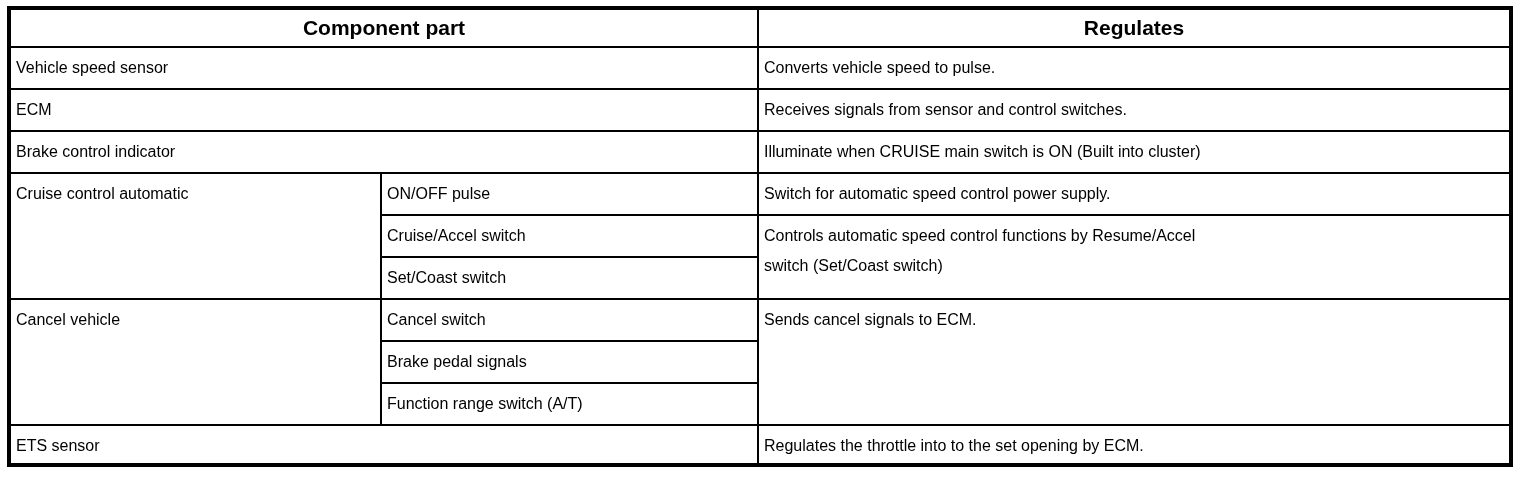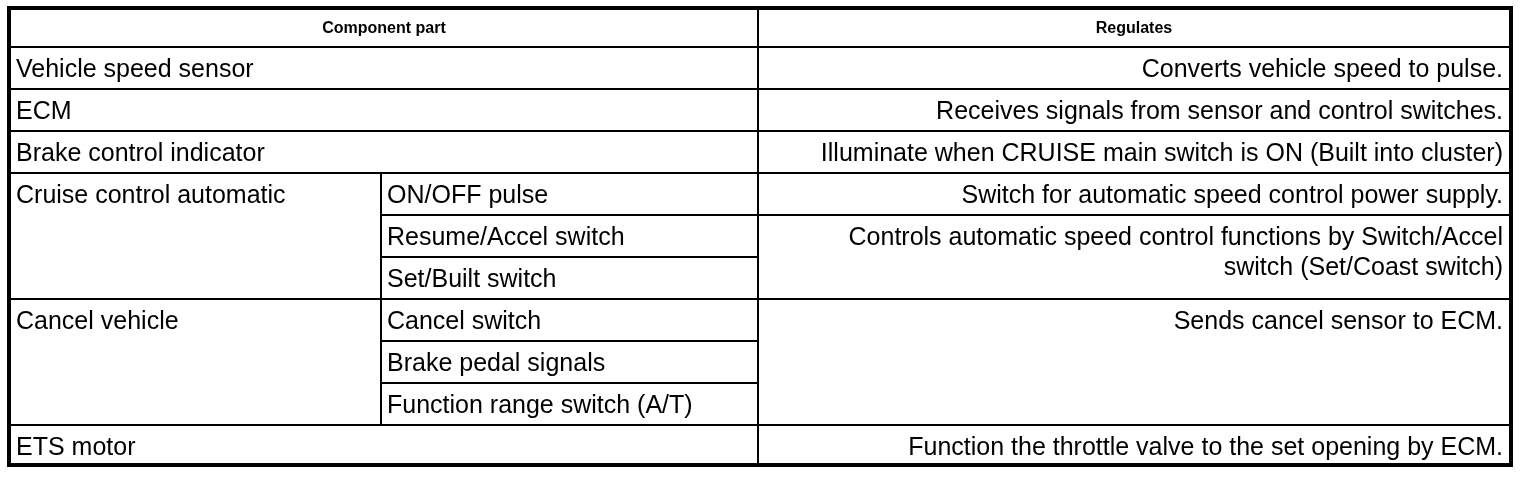--- a/index.html
+++ b/index.html
@@ -25,34 +25,34 @@
     border: 4px solid #000000;
   }
   col.c1 { width: 372px; }
   col.c2 { width: 377px; }
   col.c3 { width: auto; }
   table.spec-table th,
   table.spec-table td {
     border: 2px solid #000000;
     vertical-align: top;
     padding: 5px 6px 2px 5px;
-    font-size: 25px;
+    font-size: 16px;
     line-height: 30px;
     overflow: hidden;
   }
   table.spec-table th {
     font-weight: bold;
-    font-size: 16px;
+    font-size: 21px;
     text-align: center;
     padding: 3px 0 2px 0;
   }
   tr.header-row { height: 39px; }
   tr.body-row   { height: 42px; }
   tr.last-row   { height: 40px; }
-  td.fn { white-space: pre-line; text-align: right; }
+  td.fn { white-space: pre-line; }
 </style>
 </head>
 <body>
 
 <div class="table-wrap">
   <table class="spec-table">
     <colgroup>
       <col class="c1">
       <col class="c2">
       <col class="c3">
@@ -75,37 +75,37 @@
       <tr class="body-row">
         <td colspan="2">Brake control indicator</td>
         <td class="fn">Illuminate when CRUISE main switch is ON (Built into cluster)</td>
       </tr>
       <tr class="body-row">
         <td rowspan="3">Cruise control automatic</td>
         <td>ON/OFF pulse</td>
         <td class="fn">Switch for automatic speed control power supply.</td>
       </tr>
       <tr class="body-row">
-        <td>Resume/Accel switch</td>
-        <td class="fn" rowspan="2">Controls automatic speed control functions by Switch/Accel
+        <td>Cruise/Accel switch</td>
+        <td class="fn" rowspan="2">Controls automatic speed control functions by Resume/Accel
 switch (Set/Coast switch)</td>
       </tr>
       <tr class="body-row">
-        <td>Set/Built switch</td>
+        <td>Set/Coast switch</td>
       </tr>
       <tr class="body-row">
         <td rowspan="3">Cancel vehicle</td>
         <td>Cancel switch</td>
-        <td class="fn" rowspan="3">Sends cancel sensor to ECM.</td>
+        <td class="fn" rowspan="3">Sends cancel signals to ECM.</td>
       </tr>
       <tr class="body-row">
         <td>Brake pedal signals</td>
       </tr>
       <tr class="body-row">
         <td>Function range switch (A/T)</td>
       </tr>
       <tr class="last-row">
-        <td colspan="2">ETS motor</td>
-        <td class="fn">Function the throttle valve to the set opening by ECM.</td>
+        <td colspan="2">ETS sensor</td>
+        <td class="fn">Regulates the throttle into to the set opening by ECM.</td>
       </tr>
     </tbody>
   </table>
 </div>
 
 </body></html>

